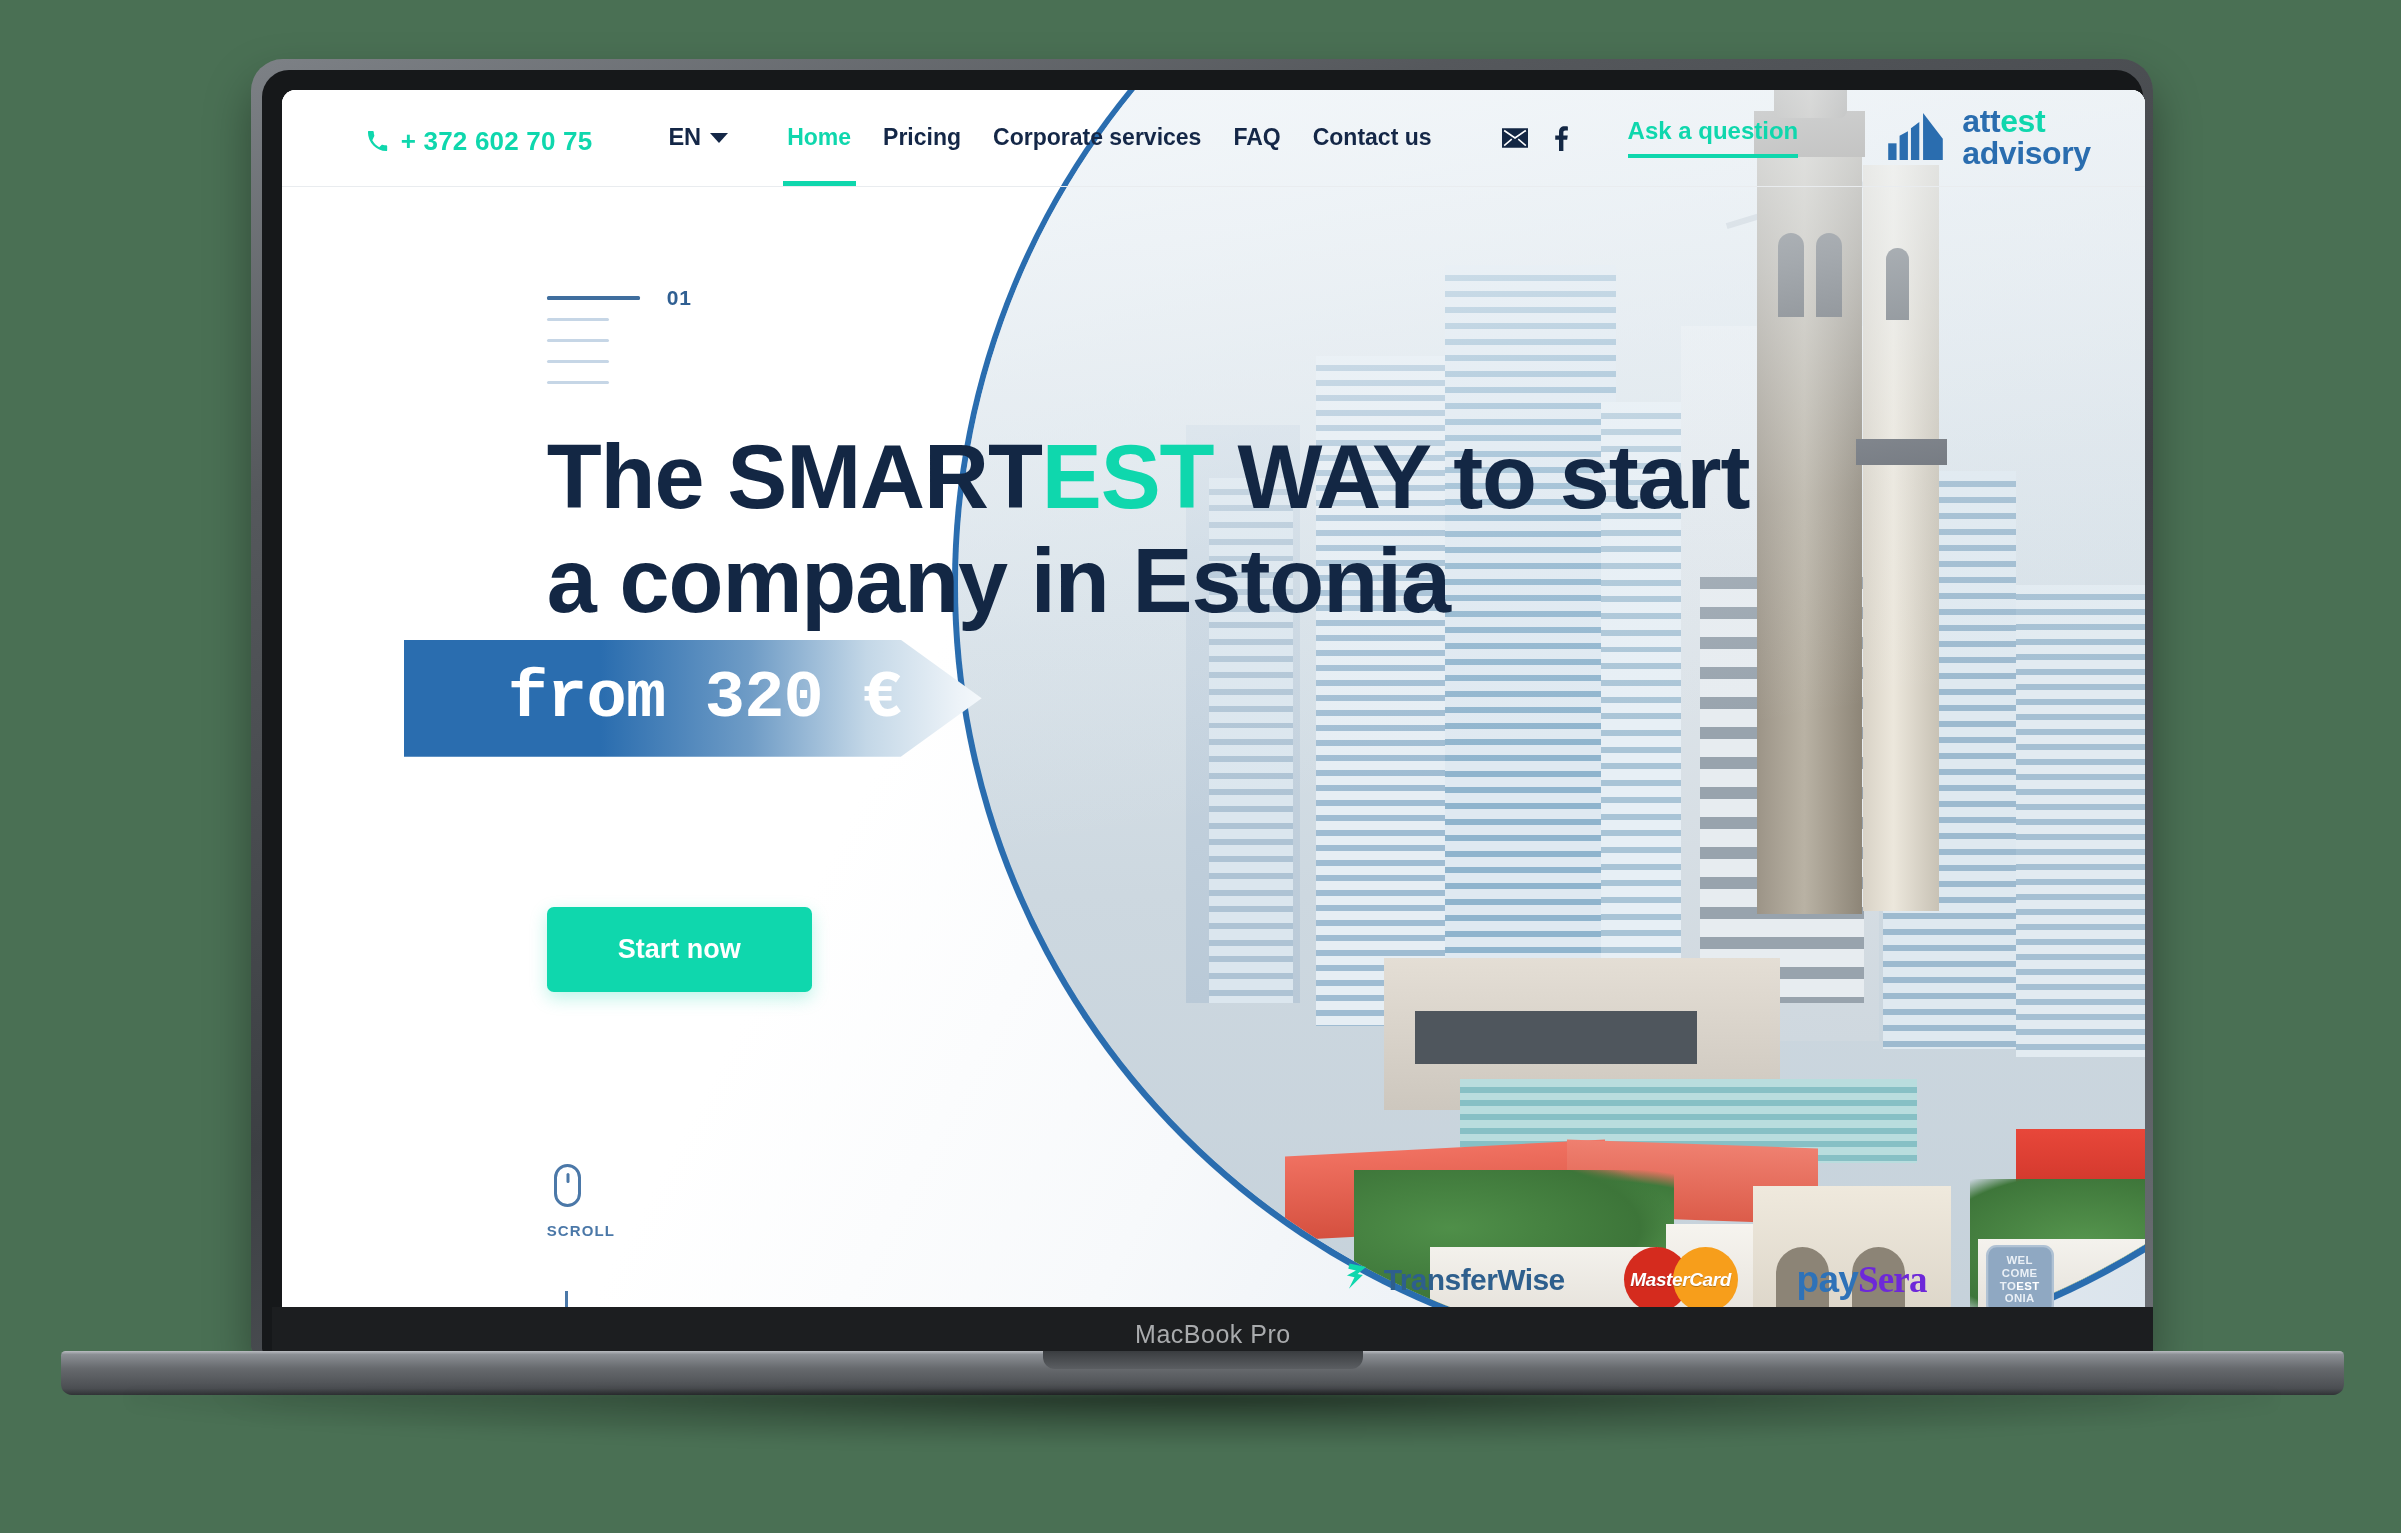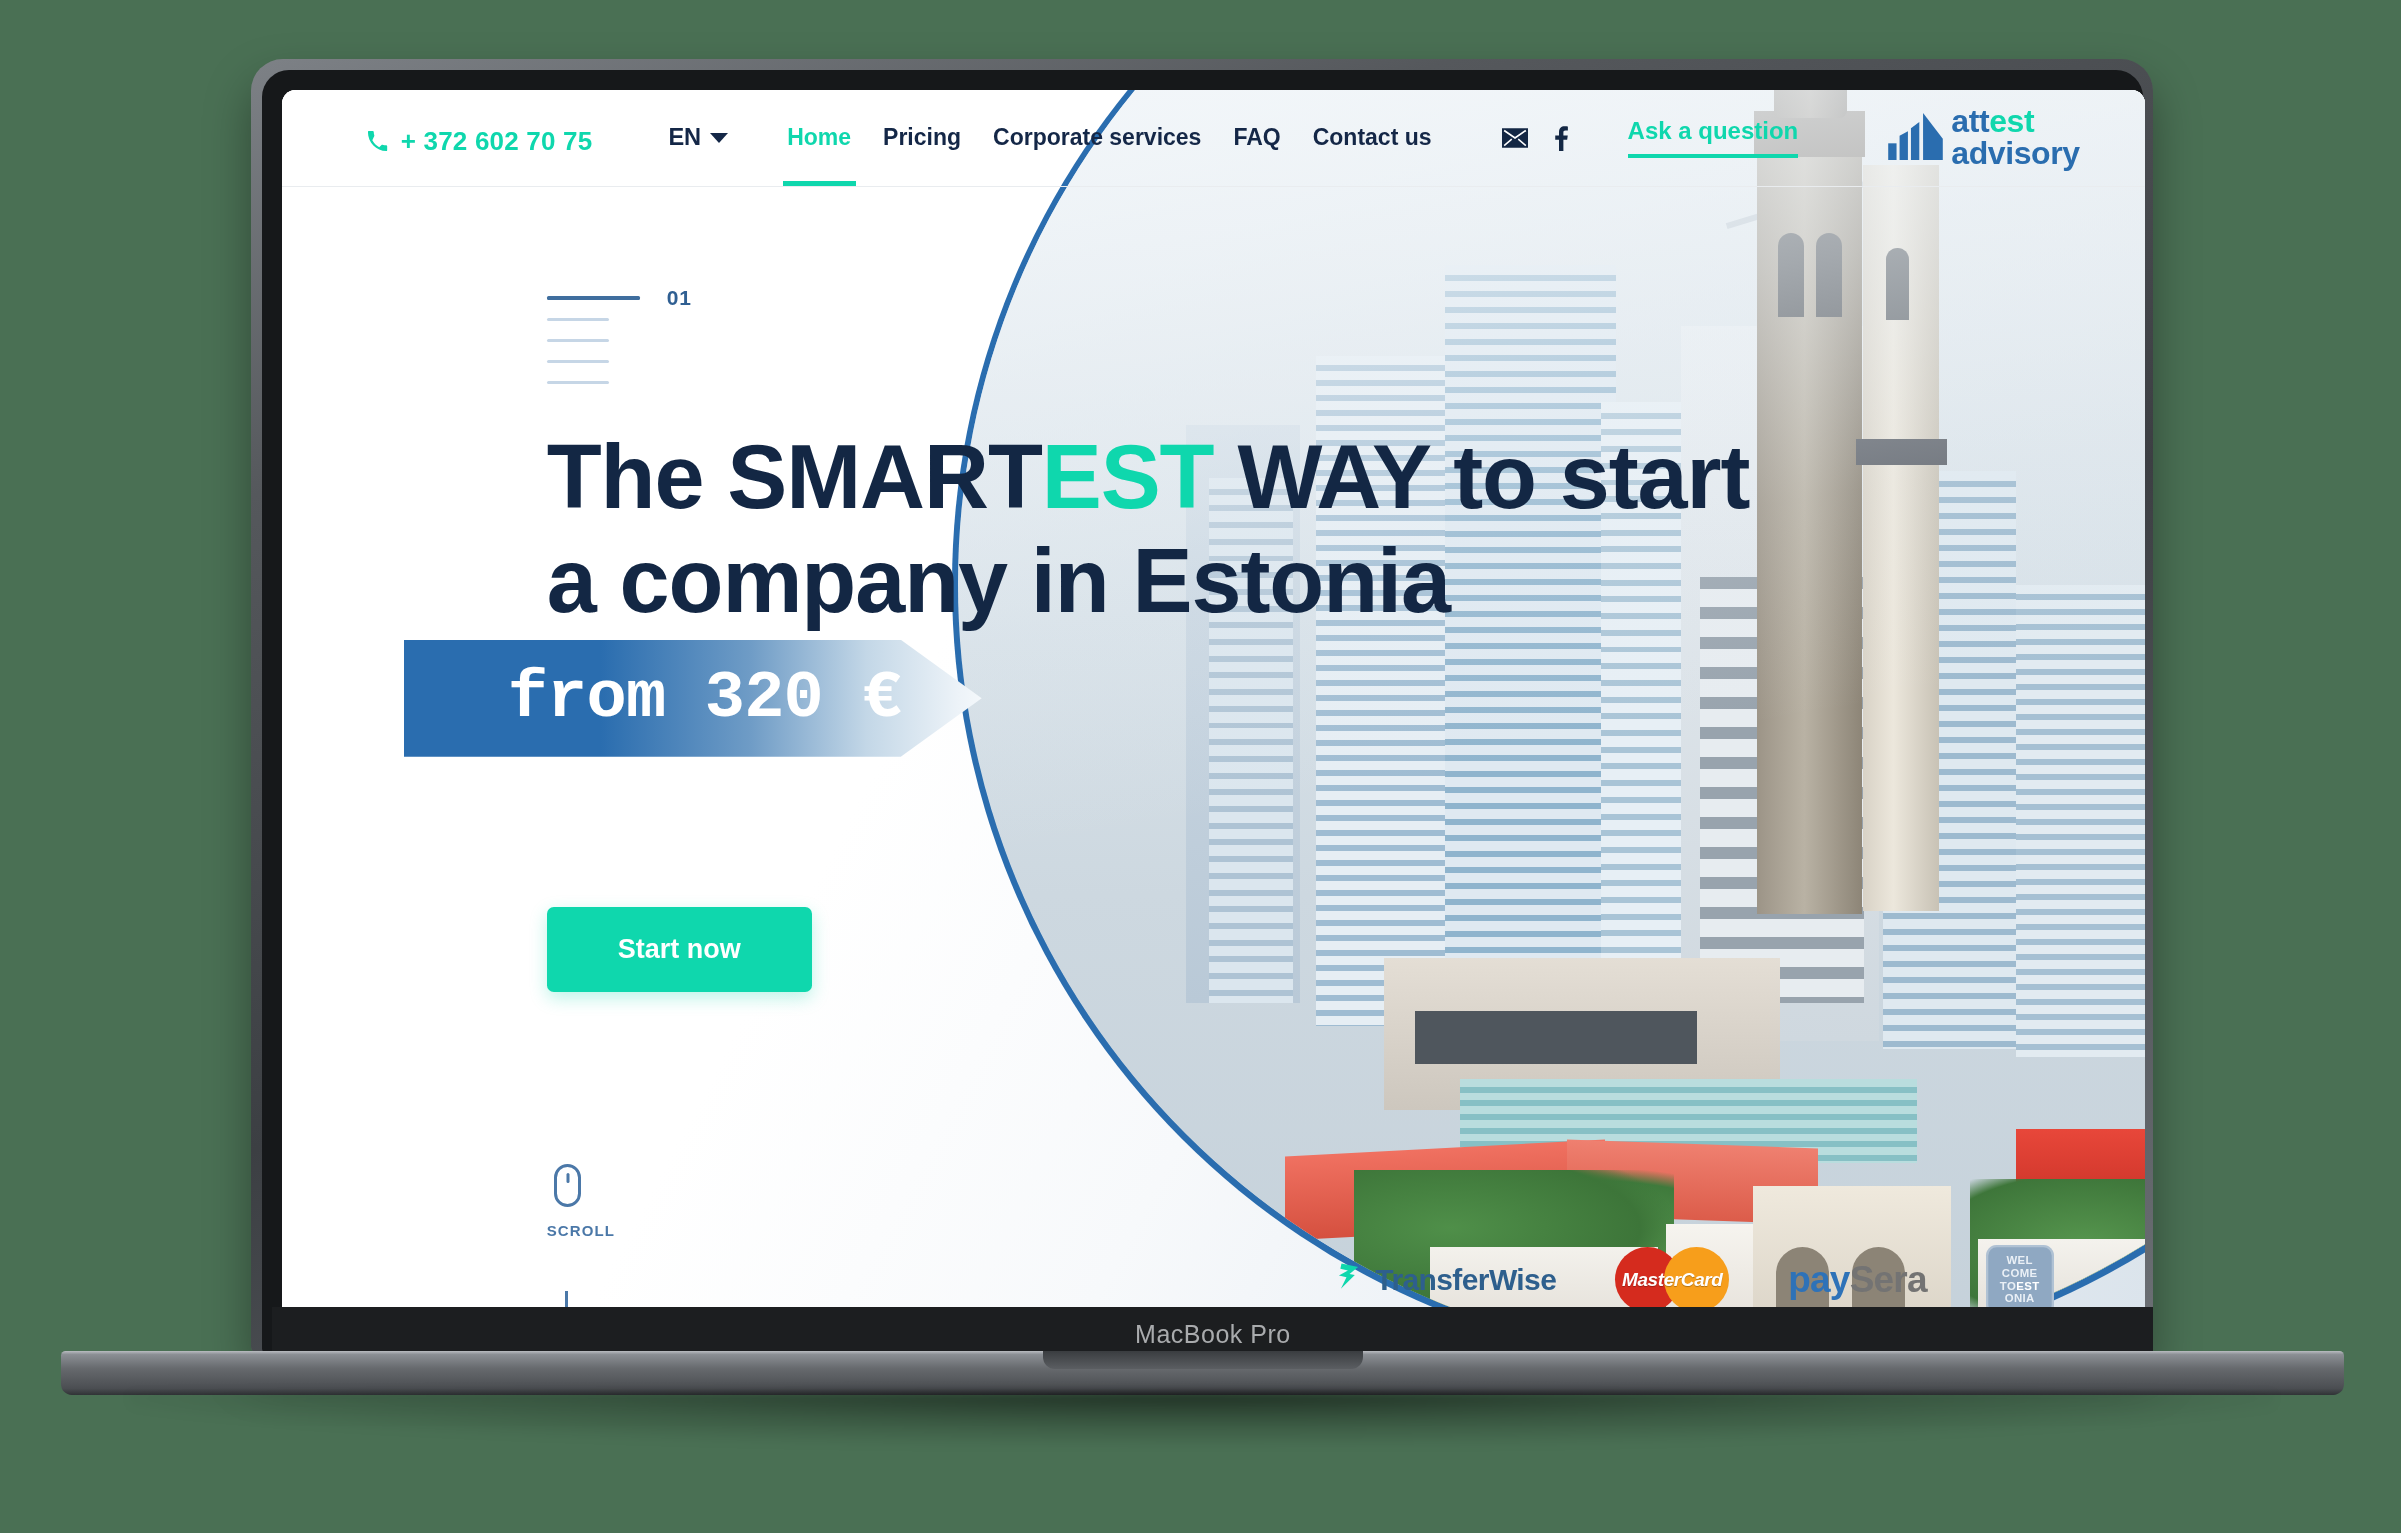--- a/index.html
+++ b/index.html
@@ -119,21 +119,21 @@
     content:""; position:absolute; left:-4.6px; right:-4.6px; bottom:0; height:5.3px; background:#0fd7ad;
   }
 
   #header-social { display:flex; align-items:center; gap:26px; margin-left:70px; }
   .social-ico { cursor:pointer; display:flex; align-items:center; }
 
   #ask-question-link { margin-left:59px; cursor:pointer; }
   #ask-question-label { color:#0fd7ad; font-size:24px; font-weight:700; white-space:nowrap; display:block; }
   #ask-question-underline { height:3.8px; background:#0fd7ad; margin-top:9px; }
 
-  #brand-logo { display:flex; align-items:center; gap:8px; margin-left:90px; cursor:pointer; }
+  #brand-logo { display:flex; align-items:center; gap:19px; margin-left:90px; cursor:pointer; }
   #brand-logo-text { line-height:.98; }
   .brand-line { font-size:32px; font-weight:800; letter-spacing:-0.4px; }
   .brand-dark { color:#2a6daf; }
   .brand-teal { color:#0fd7ad; }
 
   
   #slide-indicator { position:absolute; left:265px; top:164px; z-index:6; display:flex; align-items:flex-start; gap:27px;margin-top:32px; }
   #slide-ticks { display:flex; flex-direction:column; gap:18px; padding-top:10.7px; }
   .tick { height:3px; background:#c6d6e6; border-radius:1.5px; }
   .tick.active { background:#3f6e9e; height:3.8px; }
@@ -184,21 +184,21 @@
   #logo-transferwise-text { color:#2e5f8d; font-size:30px; font-weight:700; letter-spacing:-0.6px; }
   .mc-circle { width:65px; height:65px; border-radius:50%; }
   #logo-mastercard-wrap { position:relative; width:114px; height:65px; }
   #mc-red { position:absolute; left:0; top:0; background:#d52b1e; }
   #mc-yellow { position:absolute; left:49px; top:0; background:#f79e1b; }
   #mc-label { position:absolute; inset:0; display:flex; align-items:center; justify-content:center;
     color:#fff; font-size:19px; font-weight:800; font-style:italic; letter-spacing:-0.4px; z-index:3;
     text-shadow:0 0.8px 0.8px rgba(0,0,0,.28); }
   #logo-paysera { font-size:37px; font-weight:600; letter-spacing:-0.8px; }
   .ps-blue { color:#2e72b8; }
-  .ps-orange { color:#737373; }
+  .ps-orange { color:#6d28d9;font-family:Liberation Serif, serif; }
   #logo-welcome-estonia {
     width:68px; height:70px; background:#8fa8c2; border-radius:10.7px;
     display:flex; flex-direction:column; align-items:center; justify-content:center;
     color:#eaf0f6; font-size:11.4px; font-weight:800; line-height:1.12; letter-spacing:0.4px;
     box-shadow: inset 0 0 0 2.3px rgba(255,255,255,.3);
   }
   #logo-welcome-estonia .we-est { color:#fff; }
 </style>
 </head>
 <body>

